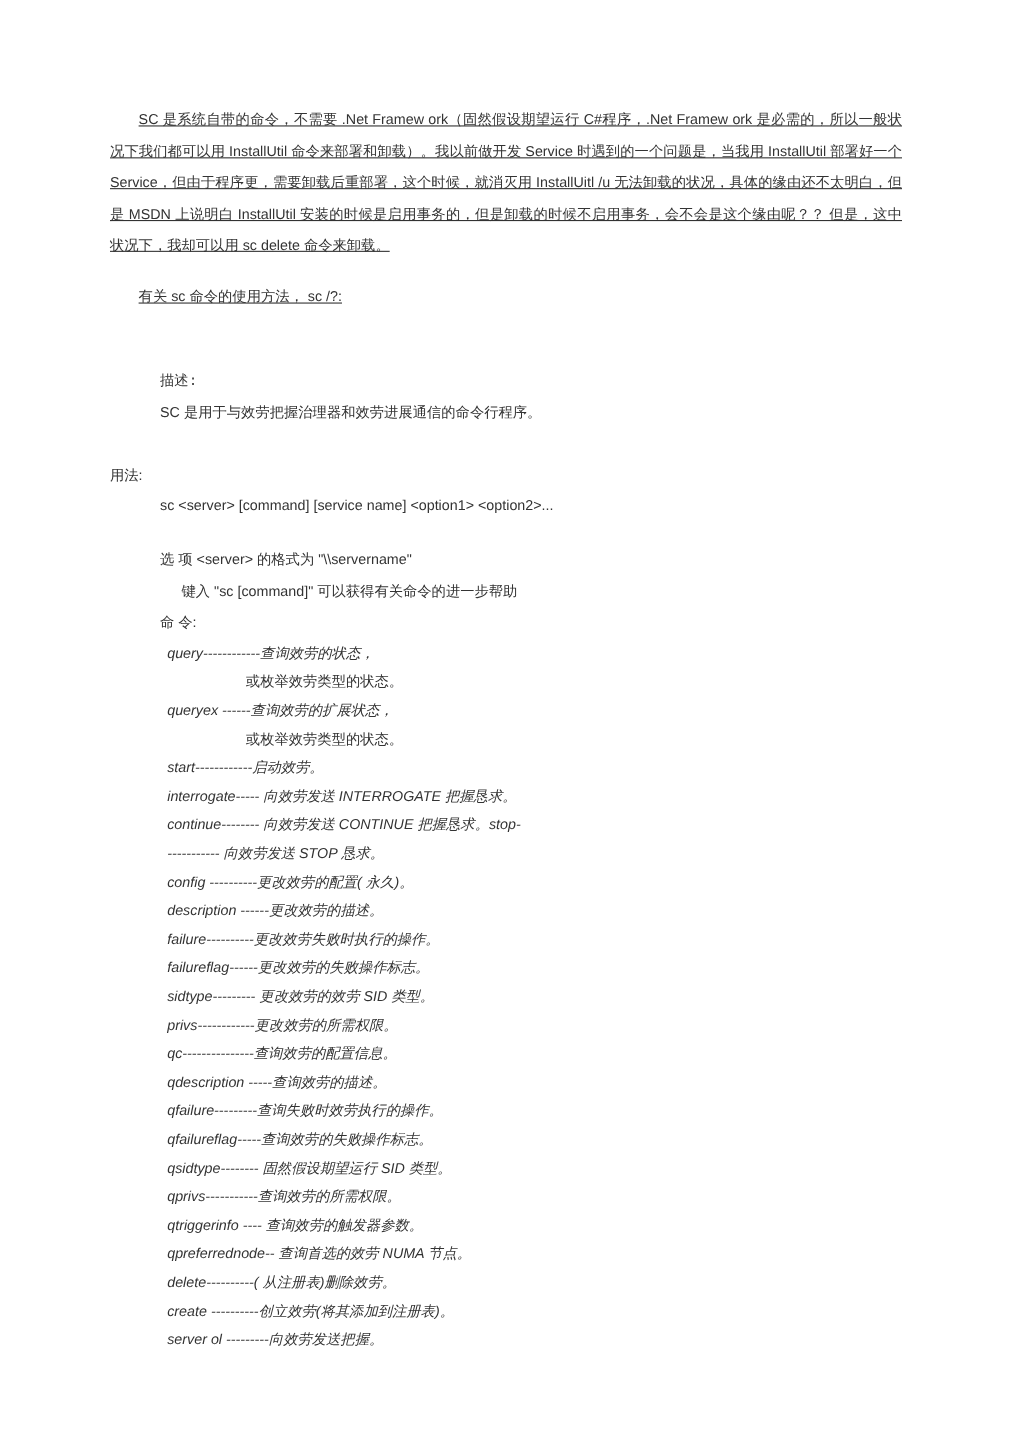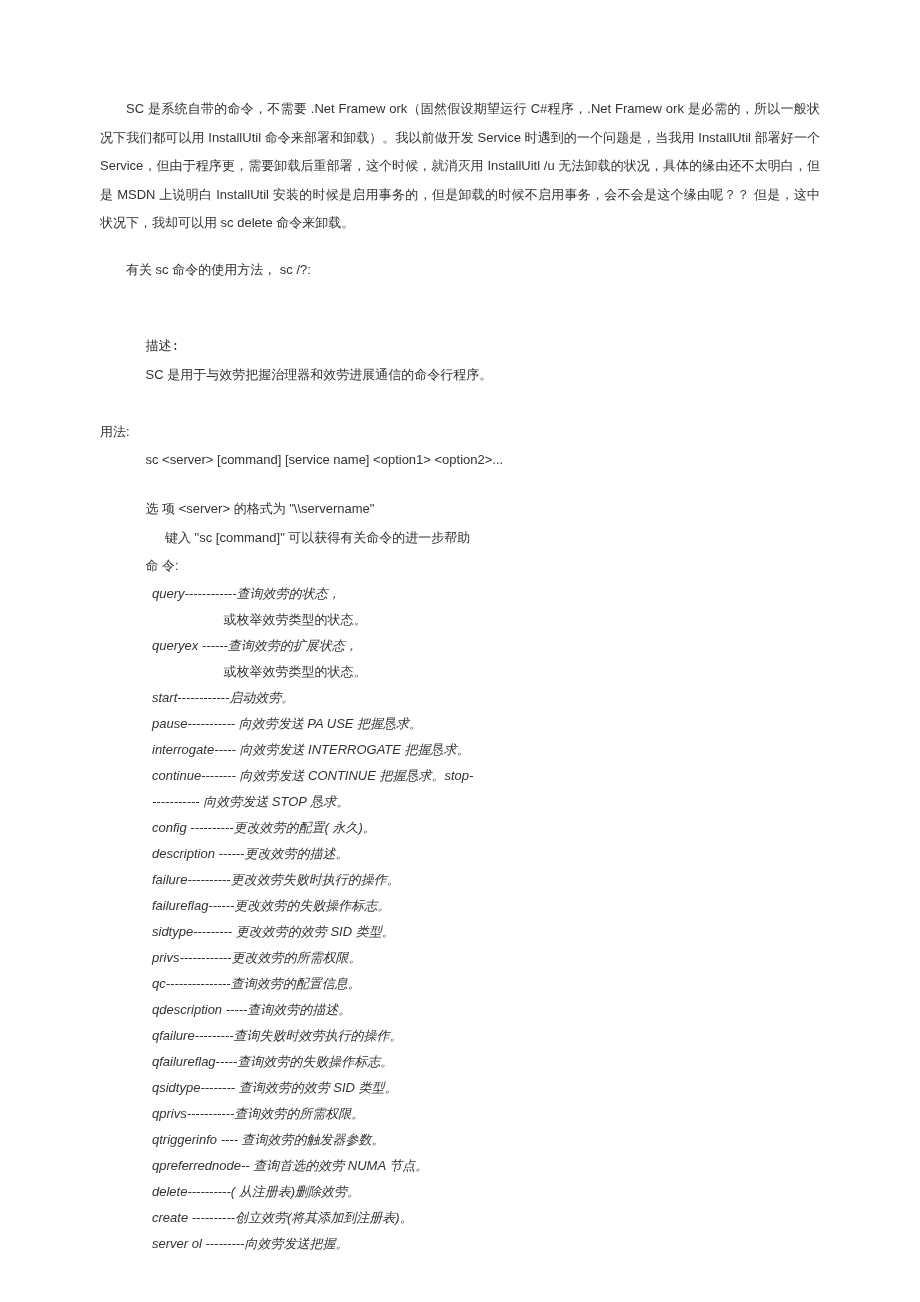--- a/index.html
+++ b/index.html
@@ -17,20 +17,21 @@
       line-height: 2.2;
     }
     .paragraph {
       text-indent: 2em;
       margin-bottom: 8px;
       text-align: justify;
       word-break: break-all;
     }
     .section {
       margin-bottom: 18px;
+      text-decoration: underline;
     }
     .indent-1 {
       padding-left: 3.5em;
     }
     .indent-1b {
       padding-left: 3.5em;
       font-family: Liberation Mono, monospace;
     }
     .indent-2 {
       padding-left: 5em;
@@ -72,34 +73,33 @@
 <div class="indent-1">选 项  &lt;server&gt;  的格式为 "\\servername"</div>
 <div class="indent-2">键入  "sc [command]"  可以获得有关命令的进一步帮助</div>
 <div class="indent-1">命 令:</div>
 
 <div id="commands-container">
     <div class="cmd-line">query------------查询效劳的状态，</div>
     <div class="sub-line">或枚举效劳类型的状态。</div>
     <div class="cmd-line">queryex   ------查询效劳的扩展状态，</div>
     <div class="sub-line">或枚举效劳类型的状态。</div>
     <div class="cmd-line">start------------启动效劳。</div>
-    <div class="cmd-line">pause----------- 向效劳发送 PA USE 把握恳求。</div>
     <div class="cmd-line">interrogate----- 向效劳发送  INTERROGATE 把握恳求。</div>
     <div class="cmd-line">continue-------- 向效劳发送 CONTINUE 把握恳求。stop-</div>
     <div class="cmd-line">----------- 向效劳发送 STOP 恳求。</div>
     <div class="cmd-line">config ----------更改效劳的配置( 永久)。</div>
     <div class="cmd-line">description ------更改效劳的描述。</div>
     <div class="cmd-line">failure----------更改效劳失败时执行的操作。</div>
     <div class="cmd-line">failureflag------更改效劳的失败操作标志。</div>
     <div class="cmd-line">sidtype--------- 更改效劳的效劳  SID 类型。</div>
     <div class="cmd-line">privs------------更改效劳的所需权限。</div>
     <div class="cmd-line">qc---------------查询效劳的配置信息。</div>
     <div class="cmd-line">qdescription -----查询效劳的描述。</div>
     <div class="cmd-line">qfailure---------查询失败时效劳执行的操作。</div>
     <div class="cmd-line">qfailureflag-----查询效劳的失败操作标志。</div>
-    <div class="cmd-line">qsidtype-------- 查询效劳的效劳  SID 类型。</div>
+    <div class="cmd-line">qsidtype-------- 固然假设期望运行  SID 类型。</div>
     <div class="cmd-line">qprivs-----------查询效劳的所需权限。</div>
     <div class="cmd-line">qtriggerinfo ---- 查询效劳的触发器参数。</div>
     <div class="cmd-line">qpreferrednode-- 查询首选的效劳  NUMA 节点。</div>
     <div class="cmd-line">delete----------( 从注册表)删除效劳。</div>
     <div class="cmd-line">create ----------创立效劳(将其添加到注册表)。</div>
     <div class="cmd-line">server ol ---------向效劳发送把握。</div>
   </div>
 
 </body></html>

